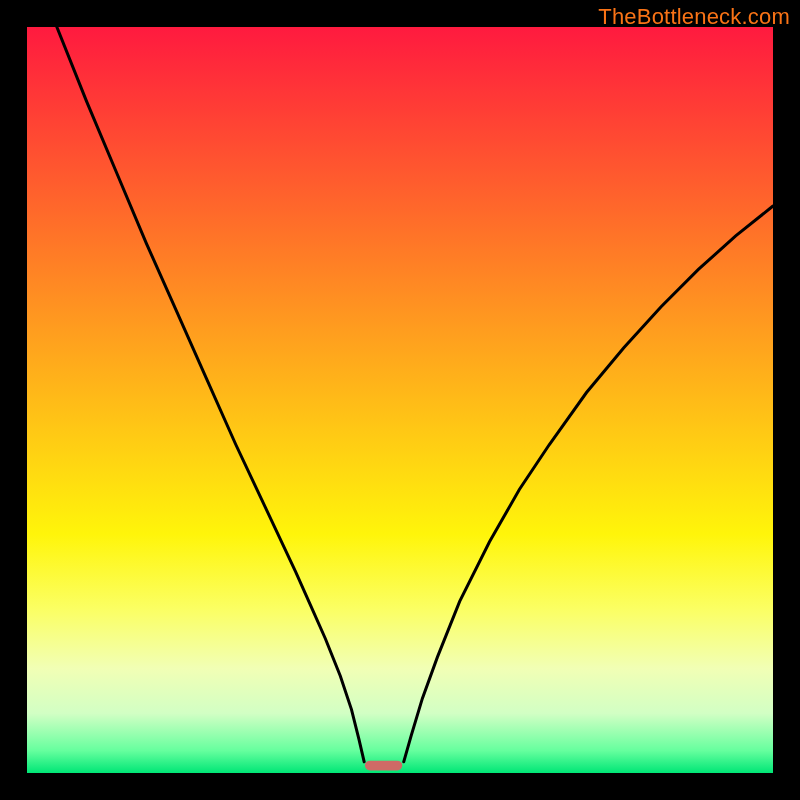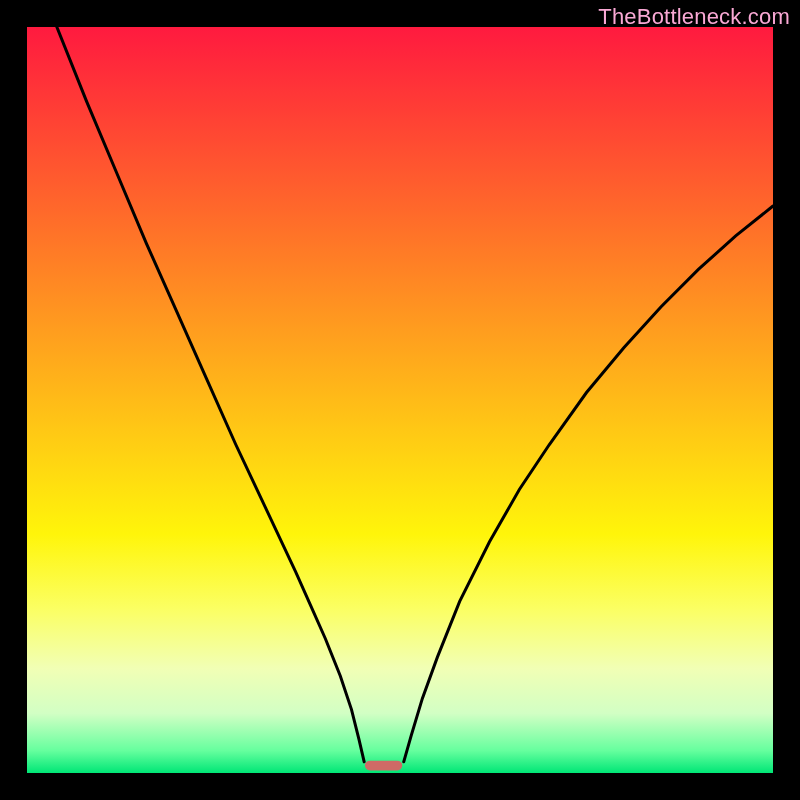--- a/index.html
+++ b/index.html
@@ -31,21 +31,21 @@
     position: absolute;
     left: 0;
     top: 0;
     width: 746px;
     height: 746px;
   }
   .watermark {
     position: absolute;
     top: 4px;
     right: 10px;
-    color: #f9a8d4;
+    color: #f97316;
     font-size: 22px;
     font-weight: 500;
     letter-spacing: 0.2px;
   }
 </style>
 </head>
 <body>
 
 <div class="frame">
   <div class="watermark">TheBottleneck.com</div>

